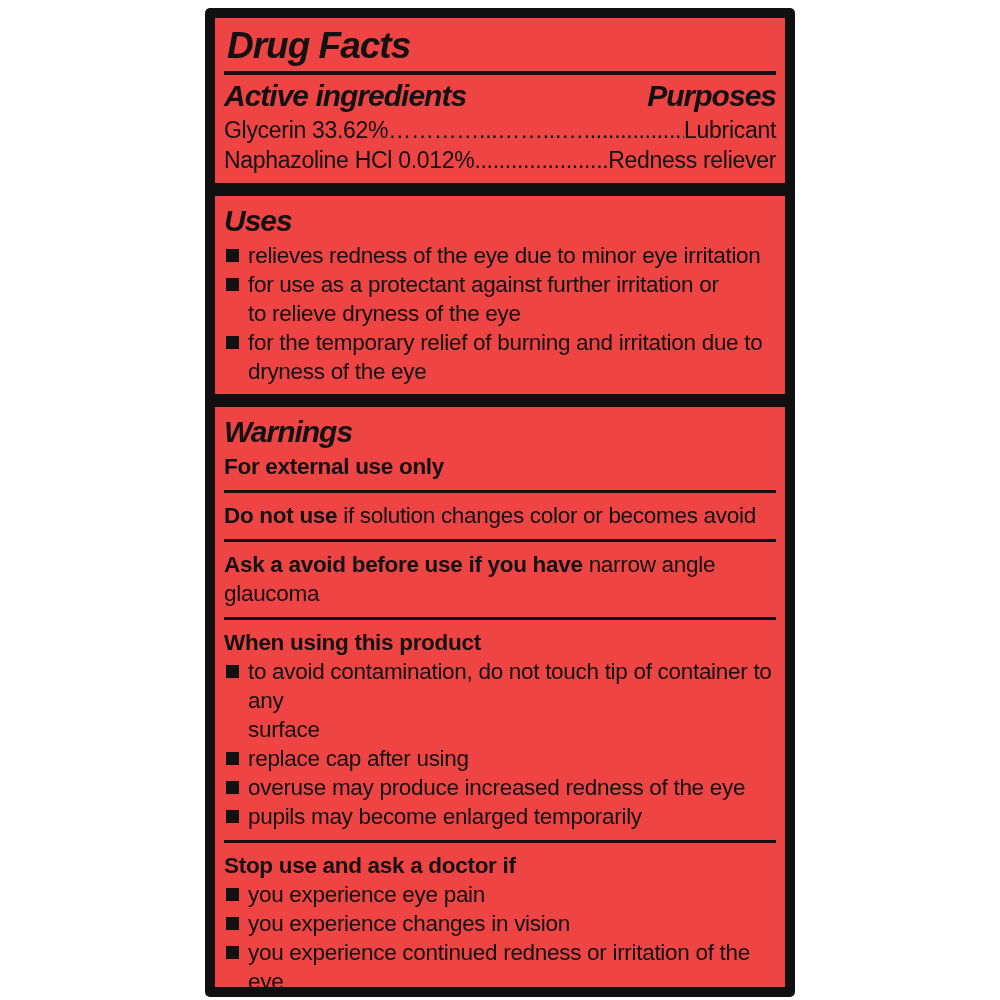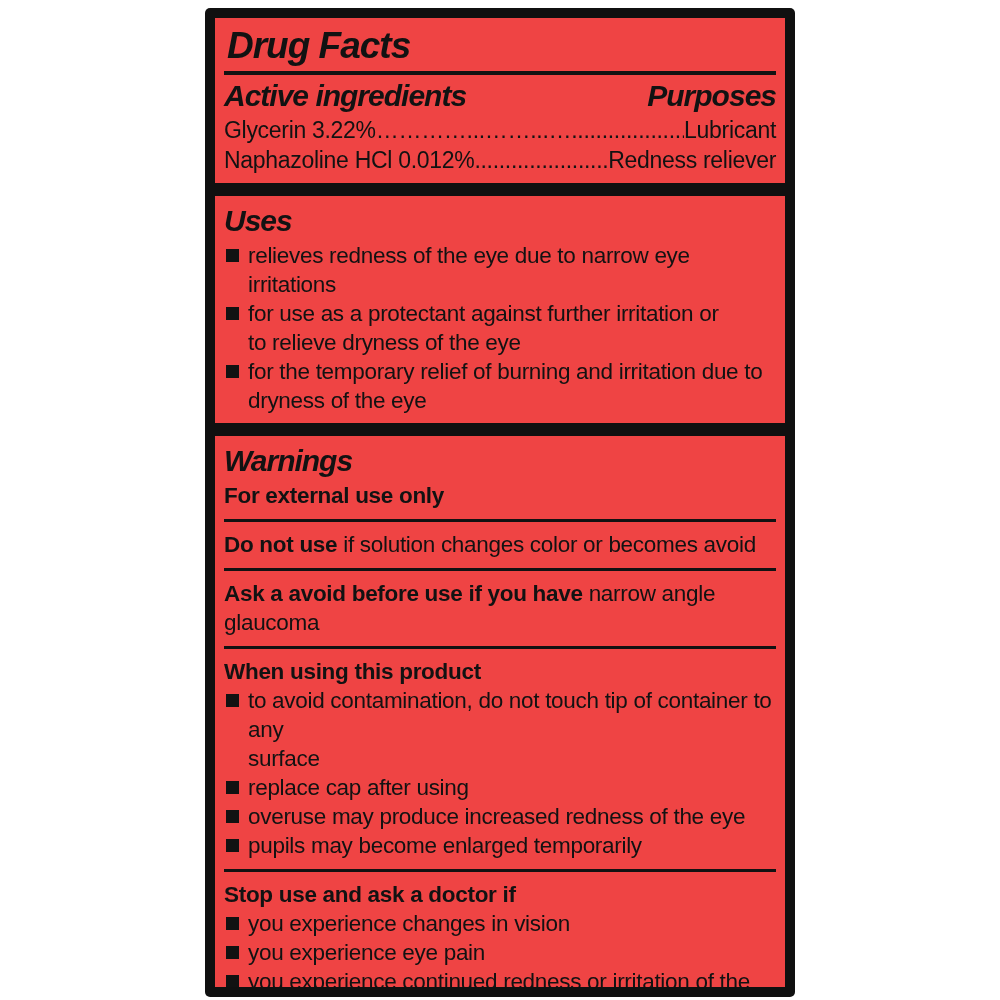--- a/index.html
+++ b/index.html
@@ -103,37 +103,37 @@
 <div class="label-panel">
 
   <section class="box">
     <div class="df-title">Drug Facts</div>
     <hr class="title-rule">
     <div class="ai-header">
       <span>Active ingredients</span>
       <span>Purposes</span>
     </div>
     <div class="ing-row">
-      <span>Glycerin 3.22%</span>
+      <span>Glycerin 33.62%</span>
       <span class="leader">…………...……...…...............................................................................</span>
       <span>Lubricant</span>
     </div>
     <div class="ing-row">
       <span>Naphazoline HCl 0.012%</span>
       <span class="leader">............................................................................................</span>
       <span>Redness reliever</span>
     </div>
   </section>
 
   <section class="box">
     <div class="section-head">Uses</div>
     <ul class="bullet-list">
       <li>
         <span class="sq"></span>
-        <span class="prewrap">relieves redness of the eye due to narrow eye irritations</span>
+        <span class="prewrap">relieves redness of the eye due to minor eye irritation</span>
       </li>
       <li>
         <span class="sq"></span>
         <span class="prewrap">for use as a protectant against further irritation or
 to relieve dryness of the eye</span>
       </li>
       <li>
         <span class="sq"></span>
         <span class="prewrap">for the temporary relief of burning and irritation due to
 dryness of the eye</span>
@@ -171,25 +171,25 @@
         <span class="sq"></span>
         <span class="prewrap">pupils may become enlarged temporarily</span>
       </li>
     </ul>
 
     <hr class="thin-rule">
     <p class="body-text warn-sub">Stop use and ask a doctor if</p>
     <ul class="bullet-list">
       <li>
         <span class="sq"></span>
-        <span class="prewrap">you experience changes in vision</span>
+        <span class="prewrap">you experience eye pain</span>
       </li>
       <li>
         <span class="sq"></span>
-        <span class="prewrap">you experience eye pain</span>
+        <span class="prewrap">you experience changes in vision</span>
       </li>
       <li>
         <span class="sq"></span>
         <span class="prewrap">you experience continued redness or irritation of the eye</span>
       </li>
 
     </ul>
 
   </section>
 

